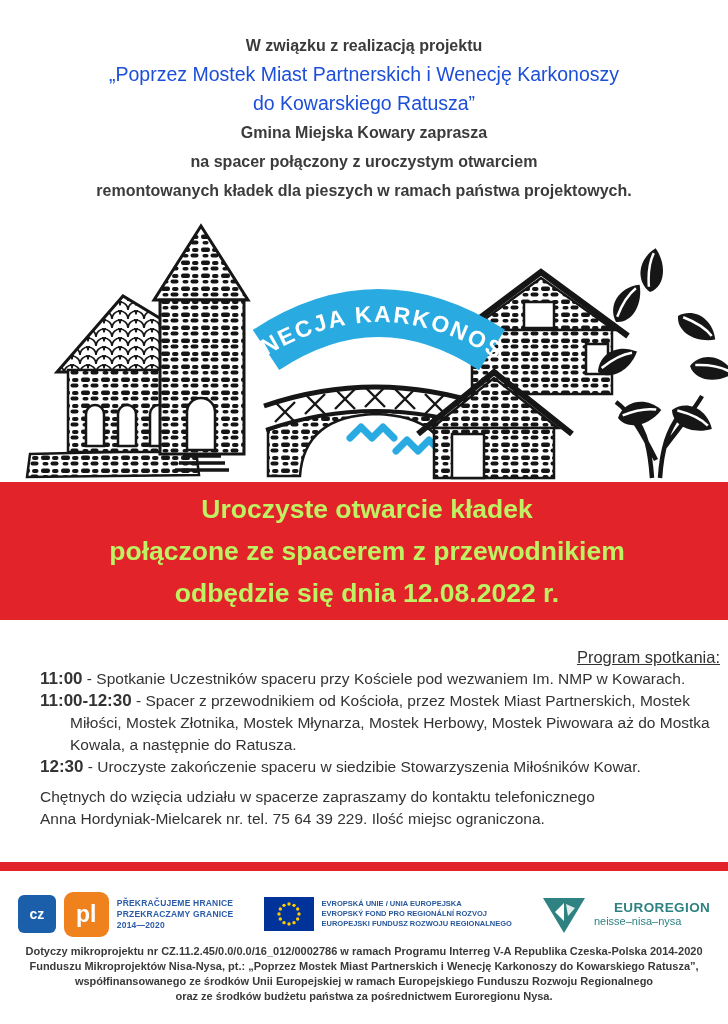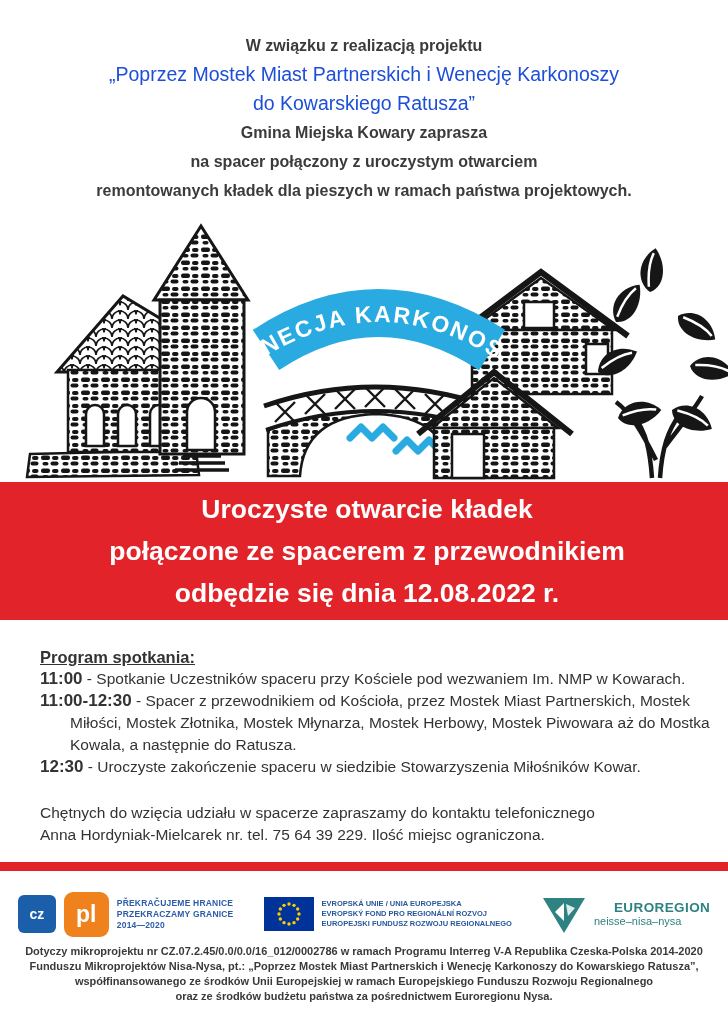--- a/index.html
+++ b/index.html
@@ -17,28 +17,28 @@
   
   .illustration { position:absolute; top:220px; left:0; width:728px; height:262px; }
   .illustration svg { display:block; }
 
   
   .red-banner {
     position:absolute; top:482px; left:0; width:728px; height:138px;
     background:#e2242a; display:flex; flex-direction:column; justify-content:center;
     text-align:center;
   }
-  .rb-line { color:#ffffff; font-size:26.5px; line-height:42px; font-weight:700;padding-left:6px; }
+  .rb-line { color:#bef264; font-size:26.5px; line-height:42px; font-weight:700;padding-left:6px; }
 
   
   .program { position:absolute; top:646px; left:40px; width:680px; font-size:15.5px; line-height:22px; color:#333; }
-  .p-heading { font-weight:700; font-size:16.5px; text-decoration:underline; }
+  .p-heading { font-weight:400; font-size:16.5px; text-decoration:underline;text-align:right; }
   .p-item { padding-left:30px; text-indent:-30px; }
   .p-time { font-weight:700; font-size:17px; }
-  .p-contact { margin-top:24px; }
+  .p-contact { margin-top:8px; }
 
   
   .red-line { position:absolute; top:862px; left:0; width:728px; height:9px; background:#e2242a; }
 
   
   .logos { position:absolute; top:884px; left:0; width:728px; height:60px;
            display:flex; justify-content:center; align-items:center; gap:30px; }
   .logo { display:flex; align-items:center; gap:8px; }
   .interreg-cz { width:38px; height:38px; background:#1b5faa; border-radius:6px;
                  color:#fff; font-weight:700; font-size:14px; display:flex; align-items:center; justify-content:center; }
@@ -233,19 +233,19 @@
       </svg>
       <div>
         <div class="er-name">EUROREGION</div>
         <div class="er-sub">neisse–nisa–nysa</div>
       </div>
     </div>
 
   </div>
 
   <div class="fineprint">
-    <div>Dotyczy mikroprojektu nr CZ.07.2.45/0.0/0.0/16_012/0002786 w ramach Programu Interreg V-A Republika Czeska-Polska 2014-2020</div>
+    <div>Dotyczy mikroprojektu nr CZ.11.2.45/0.0/0.0/16_012/0002786 w ramach Programu Interreg V-A Republika Czeska-Polska 2014-2020</div>
     <div>Funduszu Mikroprojektów Nisa-Nysa, pt.: „Poprzez Mostek Miast Partnerskich i Wenecję Karkonoszy do Kowarskiego Ratusza”,</div>
     <div>współfinansowanego ze środków Unii Europejskiej w ramach Europejskiego Funduszu Rozwoju Regionalnego</div>
     <div>oraz ze środków budżetu państwa za pośrednictwem Euroregionu Nysa.</div>
   </div>
 
 </div>
 
 </body></html>

